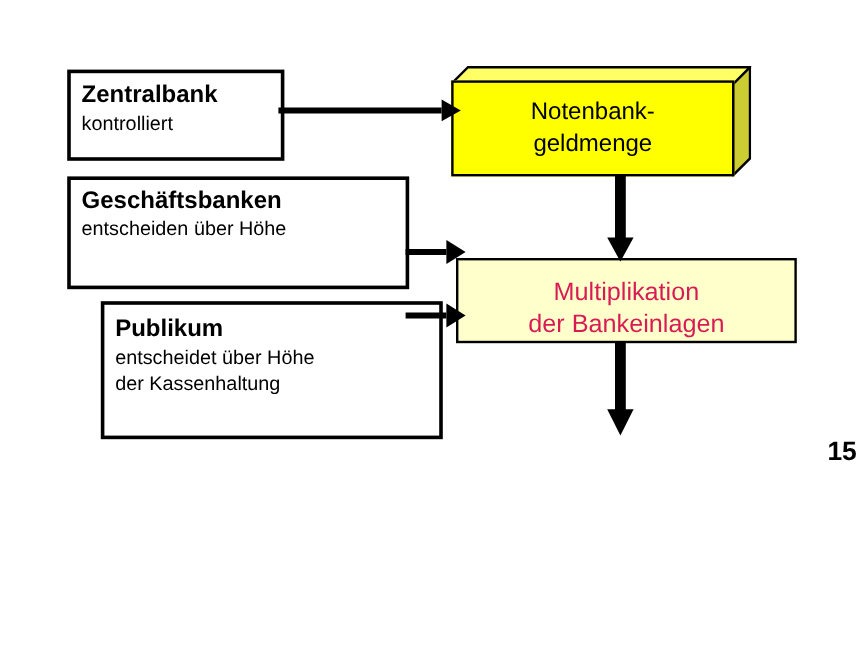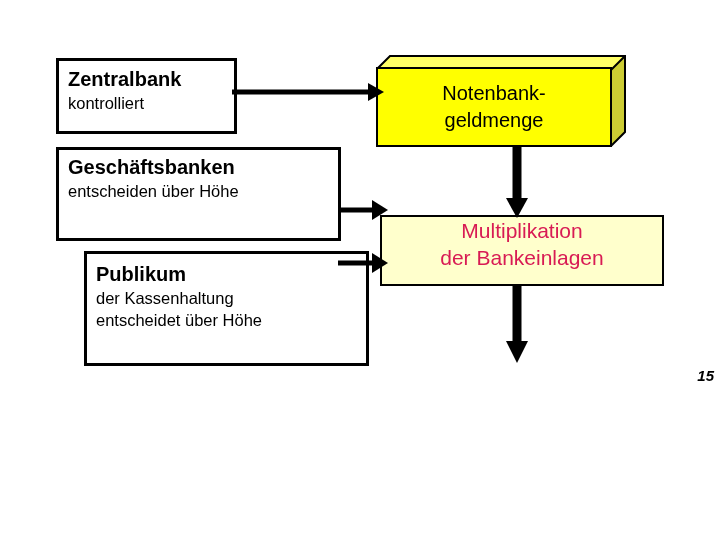--- a/index.html
+++ b/index.html
@@ -118,21 +118,21 @@
   #box-multiplikation {
     position: absolute;
     left: 376px;
     top: 215px;
     width: 284px;
     height: 71px;
     background: #ffffcc;
     border: 2.5px solid #000000;
     box-sizing: border-box;
     display: flex;
-    align-items: flex-start;
+    align-items: flex-end;
     justify-content: center;
     text-align: center;
   }
   #box-multiplikation .label {
     font-size: 21px;
     line-height: 27px;
     color: #d81b54;
     font-weight: normal;
   }
 
@@ -147,46 +147,45 @@
   #conn-geschaeftsbanken { left: 332px; top: 196px; width: 52px; height: 28px; }
   #conn-publikum { left: 332px; top: 248px; width: 52px; height: 30px; }
   #conn-notenbank-down { left: 498px; top: 146px; width: 30px; height: 72px; }
   #conn-multi-down { left: 498px; top: 285px; width: 30px; height: 78px; }
 
   
   #page-number {
     position: absolute;
     right: 10px;
     bottom: 6px;
-    font-size: 15px;
+    font-size: 22px;
     font-weight: bold;
     color: #000000;
     line-height: 20px;
-    font-style: italic;
   }
 </style>
 </head>
 <body>
 
 <div id="slide">
 
   <div class="plain-box" id="box-zentralbank">
     <div class="head">Zentralbank</div>
     <div class="sub">kontrolliert</div>
   </div>
 
   <div class="plain-box" id="box-geschaeftsbanken">
     <div class="head">Geschäftsbanken</div>
     <div class="sub">entscheiden über Höhe</div>
   </div>
 
   <div class="plain-box" id="box-publikum">
     <div class="head">Publikum</div>
+    <div class="sub">entscheidet über Höhe</div>
     <div class="sub">der Kassenhaltung</div>
-    <div class="sub">entscheidet über Höhe</div>
   </div>
 
   <div class="box3d" id="box-notenbank">
     <div class="top-face">
       <svg width="250" height="16" viewBox="0 0 250 16" preserveAspectRatio="none">
         <polygon points="0,15 14,1 249,1 235,15" fill="#FFFF66" stroke="#000000" stroke-width="2"></polygon>
       </svg>
     </div>
     <div class="side-face">
       <svg width="16" height="92" viewBox="0 0 16 92" preserveAspectRatio="none">

